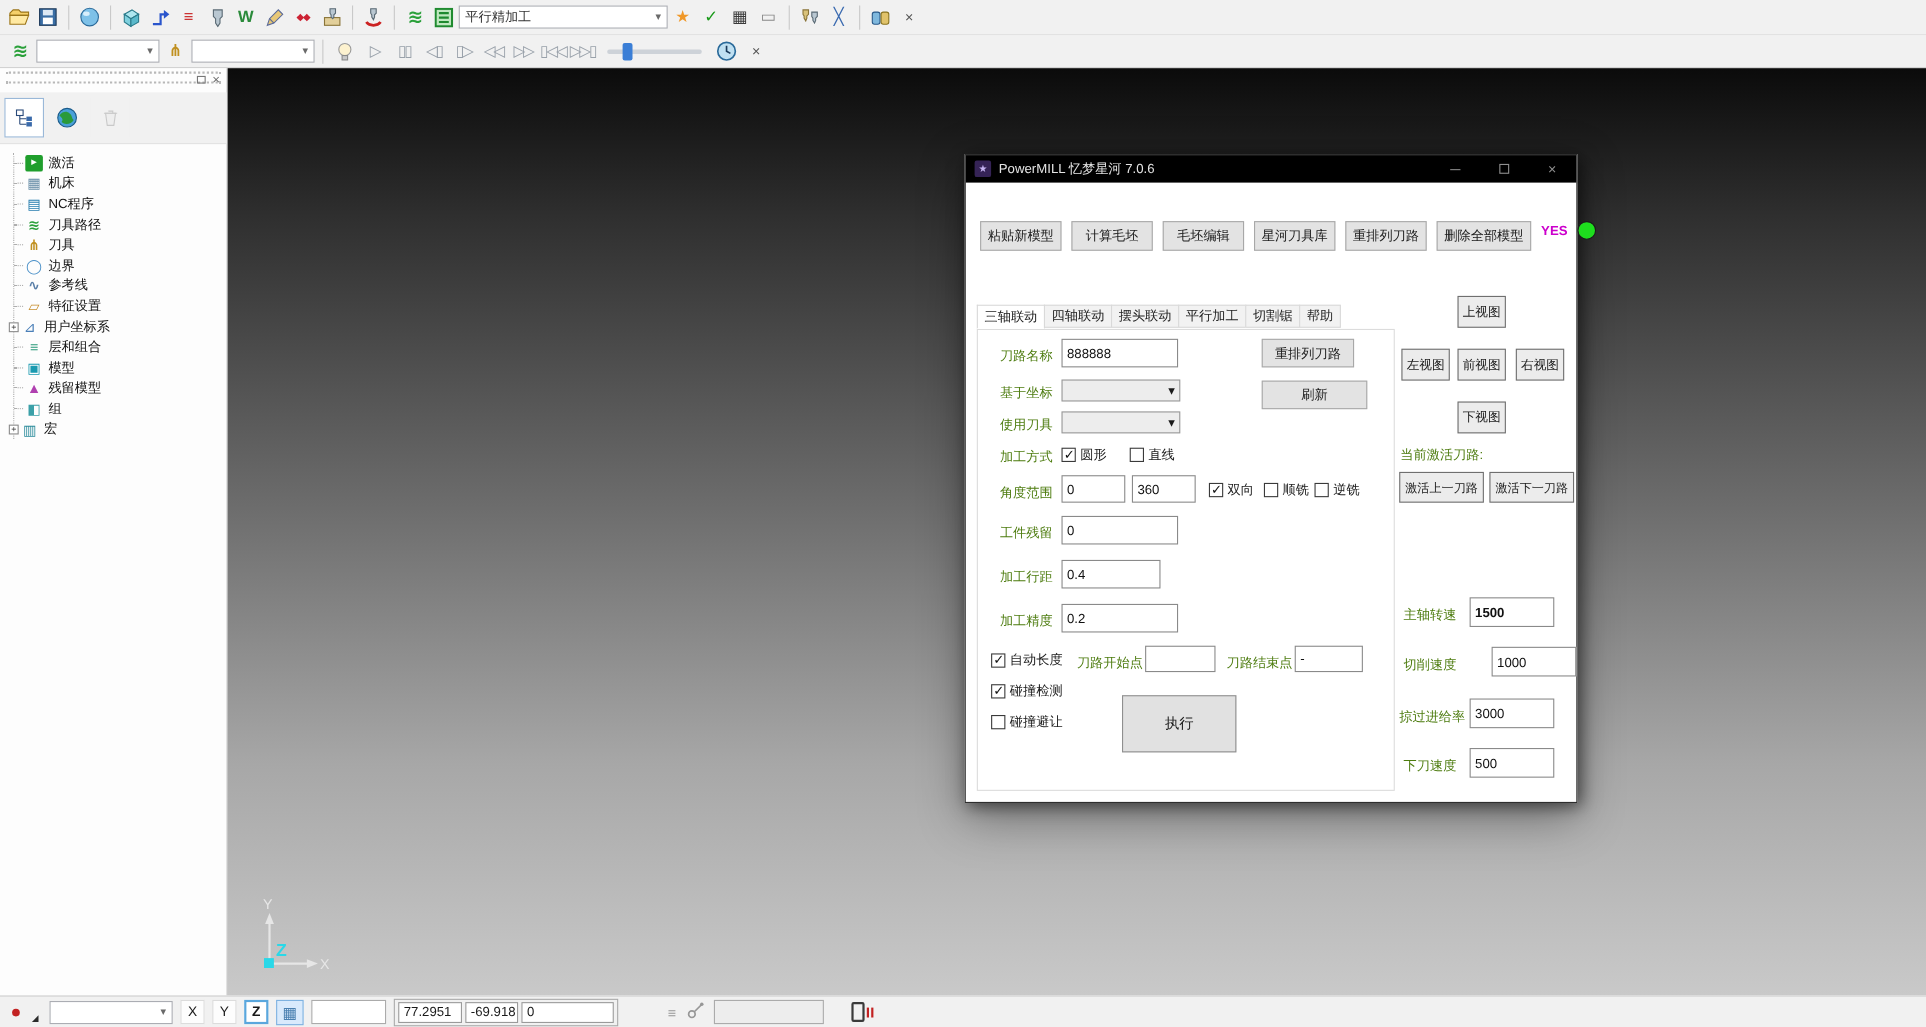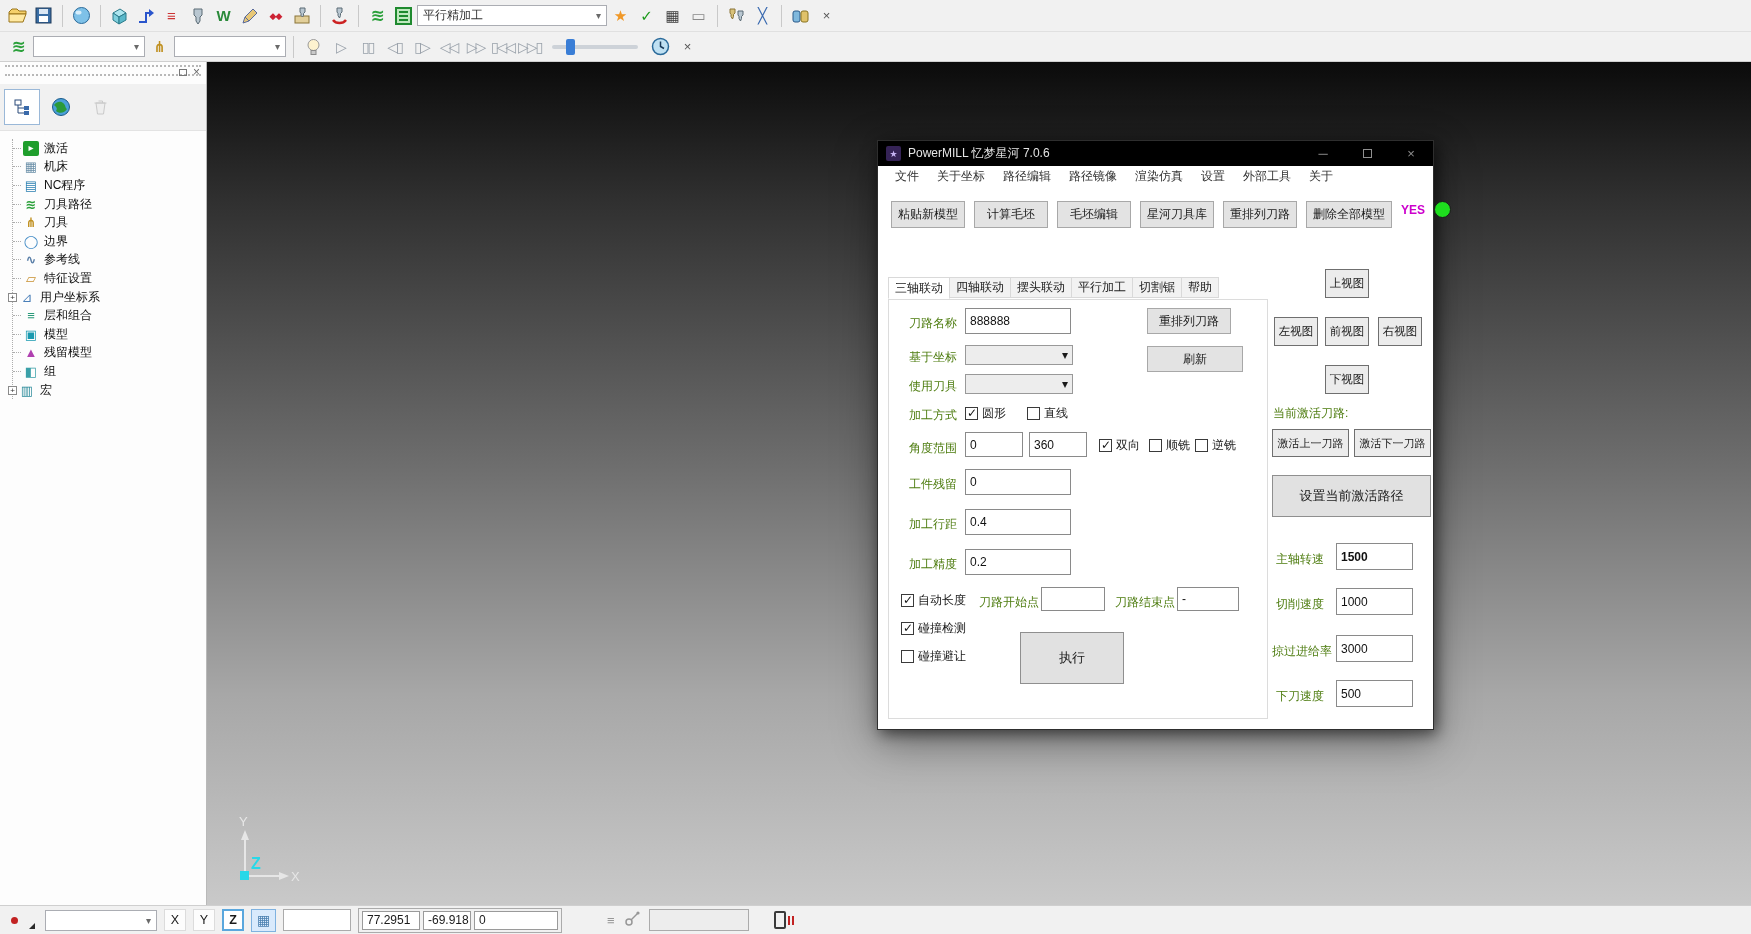--- a/index.html
+++ b/index.html
@@ -374,30 +374,20 @@
       <span class="appicon">★</span>
       <span class="title-text">PowerMILL 忆梦星河  7.0.6</span>
       <div class="win-controls">
         <span class="wc">─</span>
         <span class="wc">
             <span class="mini-square"></span>
           </span>
         <span class="wc">×</span>
       </div>
     </div>
-    <div class="menubar">
-      <span class="mi">文件</span>
-      <span class="mi">关于坐标</span>
-      <span class="mi">路径编辑</span>
-      <span class="mi">路径镜像</span>
-      <span class="mi">渲染仿真</span>
-      <span class="mi">设置</span>
-      <span class="mi">外部工具</span>
-      <span class="mi">关于</span>
-    </div>
 
     <div class="action-row" id="action-row-1">
       <span class="abtn">粘贴新模型</span>
       <span class="abtn">计算毛坯</span>
       <span class="abtn">毛坯编辑</span>
       <span class="abtn">星河刀具库</span>
       <span class="abtn">重排列刀路</span>
       <span class="abtn">删除全部模型</span>
       <span class="magenta">YES</span>
       <span class="green-dot"></span>
@@ -452,21 +442,21 @@
         </span>
       <span class="cb" style="left:306px; top:137px">
           <span class="box"></span>
           <span>逆铣</span>
         </span>
 
       <span class="flabel" style="left:20px; top:176px">工件残留</span>
       <input class="fin" style="left: 76px; top: 169px; width: 106px; height: 26px;" value="0">
 
       <span class="flabel" style="left:20px; top:216px">加工行距</span>
-      <input class="fin" style="left: 76px; top: 209px; width: 106px; height: 26px;" value="0.4">
+      <input class="fin" style="left: 76px; top: 209px; width: 90px; height: 26px;" value="0.4">
 
       <span class="flabel" style="left:20px; top:256px">加工精度</span>
       <input class="fin" style="left: 76px; top: 249px; width: 106px; height: 26px;" value="0.2">
 
       <span class="cb checked" style="left:12px; top:292px">
           <span class="box"></span>
           <span>自动长度</span>
         </span>
       <span class="flabel" style="left:90px; top:294px">刀路开始点</span>
       <input class="fin" style="left: 152px; top: 287px; width: 64px; height: 24px;" value="">
@@ -487,26 +477,25 @@
 
     <span class="rbtn" style="left:447px; top:128px">上视图</span>
     <span class="rbtn" style="left:396px; top:176px">左视图</span>
     <span class="rbtn" style="left:447px; top:176px">前视图</span>
     <span class="rbtn" style="left:500px; top:176px">右视图</span>
     <span class="rbtn" style="left:447px; top:224px">下视图</span>
 
     <span class="flabel" style="left:395px; top:264px">当前激活刀路:</span>
     <span class="rbtn" style="left:394px; top:288px; width:77px; height:28px; font-size:11px">激活上一刀路</span>
     <span class="rbtn" style="left:476px; top:288px; width:77px; height:28px; font-size:11px">激活下一刀路</span>
-    <span class="bigbtn" style="left:394px; top:334px; width:159px; height:42px">设置当前激活路径</span>
 
     <span class="flabel" style="left:398px; top:410px">主轴转速</span>
     <input class="fin" style="left: 458px; top: 402px; width: 77px; height: 27px; font-weight: bold;" value="1500">
     <span class="flabel" style="left:398px; top:455px">切削速度</span>
-    <input class="fin" style="left: 458px; top: 447px; width: 77px; height: 27px;" value="1000">
+    <input class="fin" style="left: 478px; top: 447px; width: 77px; height: 27px;" value="1000">
     <span class="flabel" style="left:394px; top:502px">掠过进给率</span>
     <input class="fin" style="left: 458px; top: 494px; width: 77px; height: 27px;" value="3000">
     <span class="flabel" style="left:398px; top:547px">下刀速度</span>
     <input class="fin" style="left: 458px; top: 539px; width: 77px; height: 27px;" value="500">
   </div>
 
   <div id="statusbar">
     <span class="reddot-combo">
       <span class="reddot"></span>
       <span class="corner-tri"></span>

